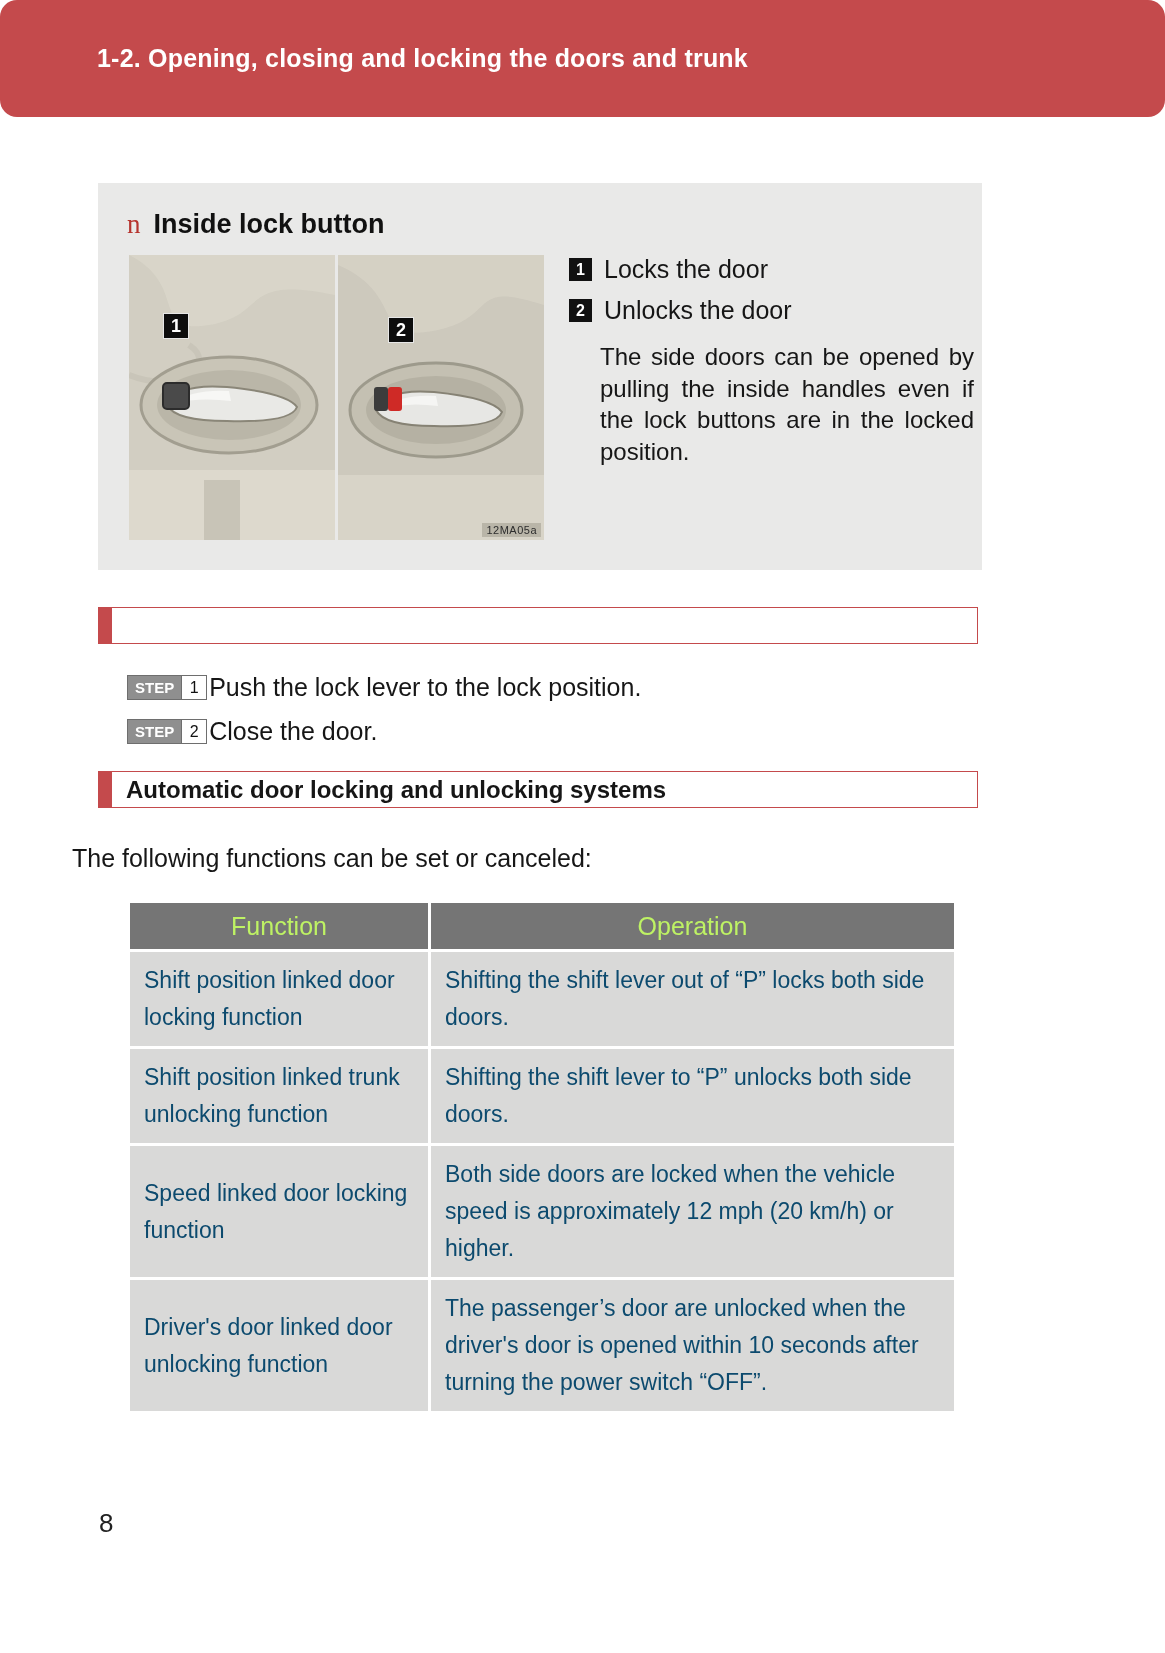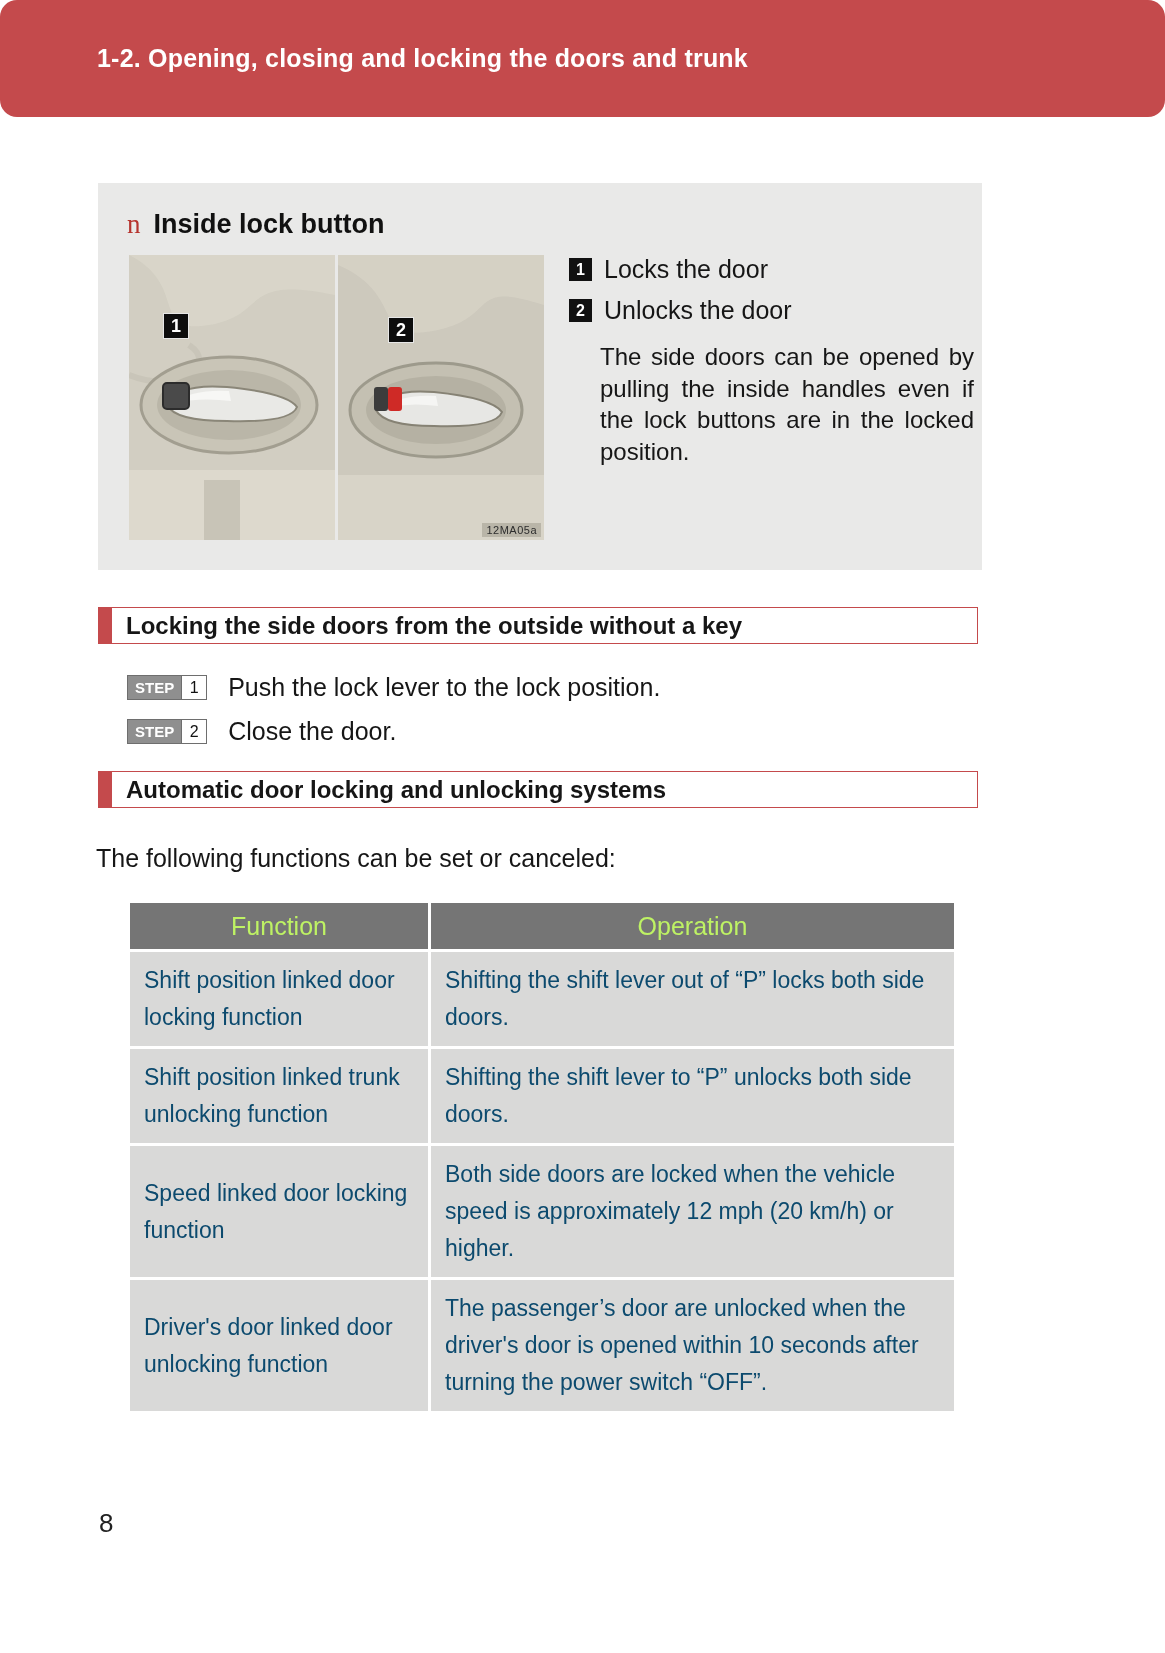--- a/index.html
+++ b/index.html
@@ -71,34 +71,34 @@
   .red-bar { width:13px; background:#c44a4c; flex:0 0 auto; }
   .section-header-text {
     align-self:center; margin-left:14px; font-size:24px; font-weight:bold;
   }
   .sh-1 { margin-top:37px; }
   .sh-2 { margin-top:25px; }
 
   
   .steps { margin:29px 0 0 127px; }
   .step-row { display:flex; align-items:center; margin-bottom:15px; }
-  .step-badge { display:flex; height:25px; margin-right:21px; }
+  .step-badge { display:flex; height:25px; margin-right:2px; }
   .step-label {
     background:#8f8f8f; color:#fff; font-size:15px; font-weight:bold;
     display:flex; align-items:center; padding:0 7px; border:1px solid #6e6e6e;
   }
   .step-num {
     background:#fff; border:1px solid #6e6e6e; border-left:none;
     width:25px; display:flex; align-items:center; justify-content:center;
     font-size:16px; color:#111;
   }
   .step-text { font-size:25px; }
 
   
-  .intro { margin:36px 0 0 96px; font-size:25px; }
+  .intro { margin:36px 0 0 72px; font-size:25px; }
 
   table.functions {
     margin:27px 0 0 127px; border-collapse:separate; border-spacing:3px;
     width:821px; table-layout:fixed;
   }
   table.functions th {
     background:#757575; color:#bef264; font-weight:normal;
     font-size:25px; height:46px; text-align:center;
   }
   table.functions col.c1 { width:298px; }
@@ -170,21 +170,20 @@
         <span class="black-badge">2</span>
         <span class="num-item-text">Unlocks the door</span>
       </div>
       <p class="note">The side doors can be opened by pulling the inside handles even if the lock buttons are in the locked position.</p>
     </div>
   </div>
 </section>
 
 <div class="section-header sh-1">
   <div class="red-bar"></div>
-  <div class="section-header-text">Locking the side doors from the outside without a key</div>
 </div>
 
 <div class="steps">
   <div class="step-row">
     <div class="step-badge">
       <span class="step-label">STEP</span>
       <span class="step-num">1</span>
     </div>
     <div class="step-text">Push the lock lever to the lock position.</div>
   </div>

